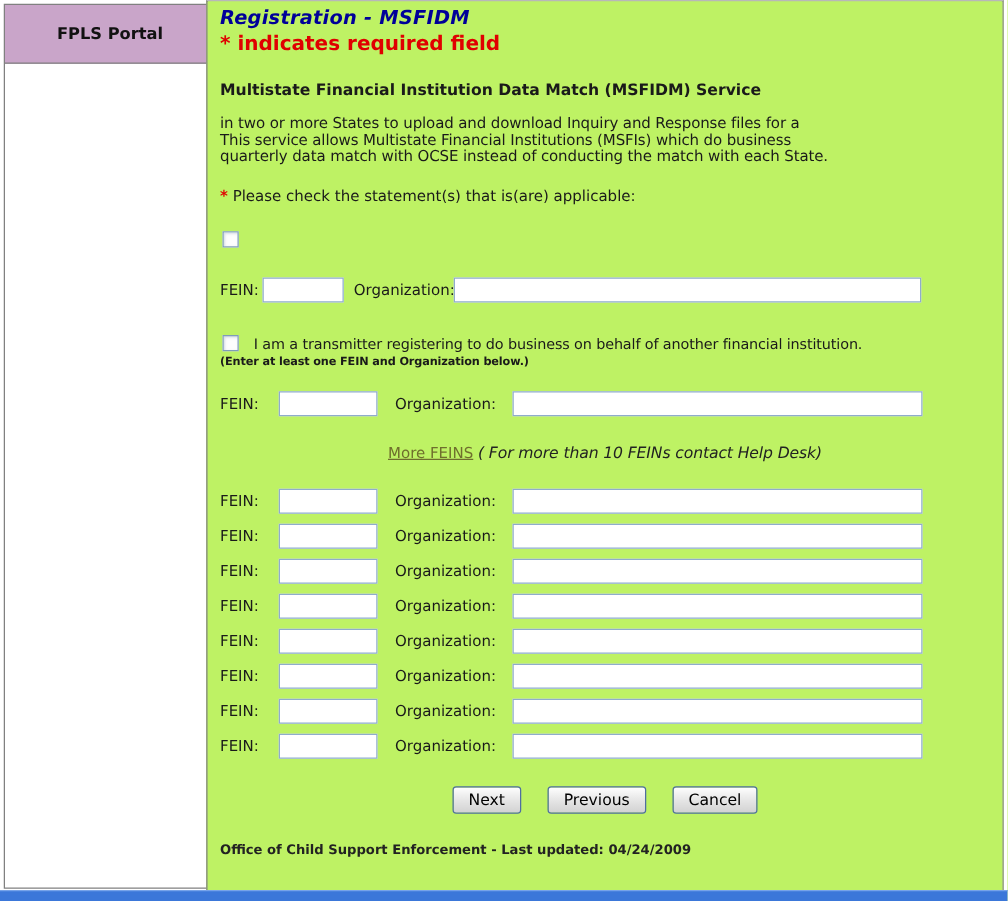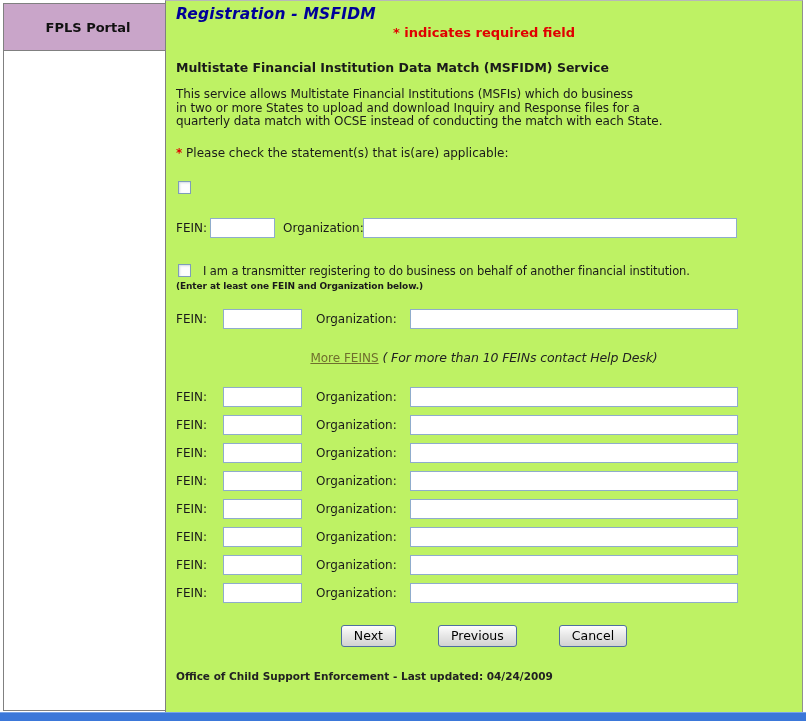--- a/index.html
+++ b/index.html
@@ -39,21 +39,21 @@
     background: #bef264;
     padding: 4px 10px 0 10px;
   }
 
   .page-title {
     font-size: 15.5px; font-weight: bold; font-style: italic;
     color: #000099; letter-spacing: 0.2px;
   }
   .required-note {
     margin-top: 2px;
-    color: #e00000; font-size: 13px; font-weight: bold; text-align: center;
+    color: #e00000; font-size: 16px; font-weight: bold;
   }
   .section-heading { margin-top: 20px; font-size: 12.5px; font-weight: bold; }
   .para { margin-top: 13px; font-size: 12px; line-height: 13.5px; letter-spacing: -0.1px; }
   .para div { white-space: nowrap; }
   .instruction { margin-top: 17px; font-size: 12px; }
   .red-star { color: #e00000; font-weight: bold; }
 
   .cb-row {
     margin-top: 21px;
     display: flex; align-items: center;
@@ -98,21 +98,21 @@
   .morefeins a {
     color: #6f6f2d; text-decoration: underline; cursor: pointer;
   }
   .mf-note { font-style: italic; color: #222222; font-size: 12.5px; letter-spacing: -0.1px; }
 
   .fein-rows { margin-top: 22px; }
   .fein-rows .frow { margin-bottom: 7px; }
 
   .btn-row {
     margin-top: 21px;
-    display: flex; justify-content: center; gap: 42px;
+    display: flex; justify-content: center; gap: 21px;
   }
   .btn {
     font-family: inherit; font-size: 12.5px; color: #000;
     min-width: 55px; height: 22px; padding: 0 12px;
     background: linear-gradient(#fefefe, #e8e8e8 45%, #d2d2d2);
     border: 1px solid #4f6fa0; border-radius: 3px;
     cursor: pointer;
   }
 
   .footer { margin-top: 23px; text-align: left; font-size: 10.5px; font-weight: bold; color: #222; }
@@ -135,22 +135,22 @@
 </div>
 
 <div class="main">
 
   <div class="page-title">Registration - MSFIDM</div>
   <div class="required-note">* indicates required field</div>
 
   <div class="section-heading">Multistate Financial Institution Data Match (MSFIDM) Service</div>
 
   <div class="para">
+    <div>in two or more States to upload and download Inquiry and Response files for a</div>
     <div>This service allows Multistate Financial Institutions (MSFIs) which do business</div>
-    <div>in two or more States to upload and download Inquiry and Response files for a</div>
     <div>quarterly data match with OCSE instead of conducting the match with each State.</div>
   </div>
 
   <div class="instruction">
     <span class="red-star">*</span>
     <span>Please check the statement(s) that is(are) applicable:</span>
   </div>
 
   <div class="cb-row">
     <input type="checkbox" style="">

